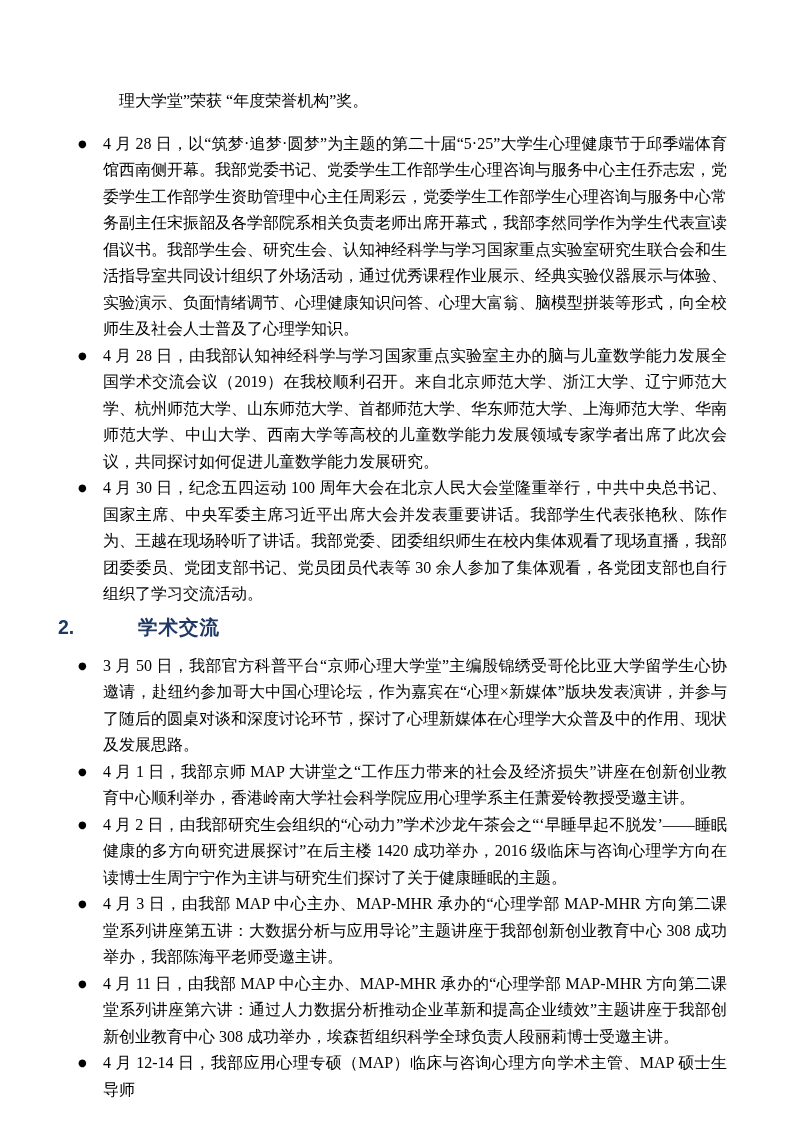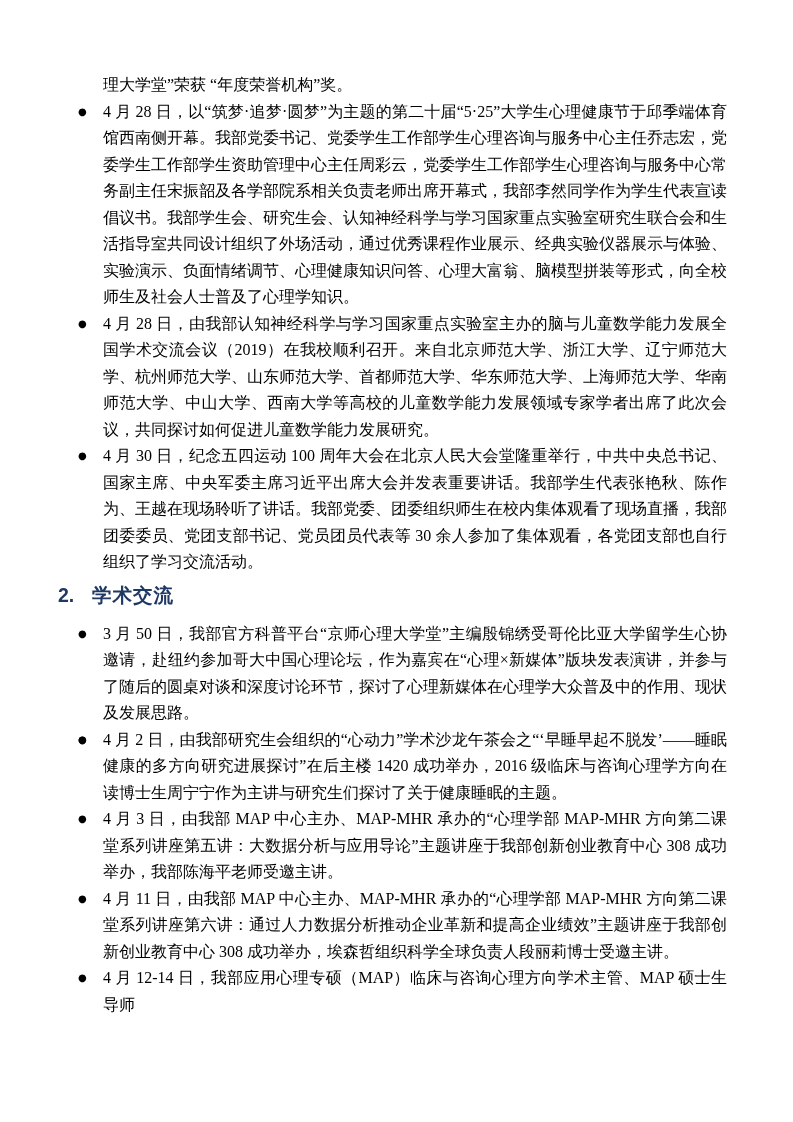--- a/index.html
+++ b/index.html
@@ -14,21 +14,21 @@
     background: #ffffff;
     box-sizing: border-box;
     padding: 72px 66px 0 103px;
     overflow: hidden;
     font-family: "Liberation Serif", "DejaVu Serif", serif;
     font-size: 16px;
     line-height: 26.5px;
     color: #000000;
   }
   .cont {
-    margin: 0;
+    margin: 16px;
     text-align: justify;
   }
   .bullet-list {
     margin: 0;
     padding: 0;
   }
   .li {
     position: relative;
     margin: 0;
     text-align: justify;
@@ -52,20 +52,21 @@
     font-size: 19.5px;
     line-height: 27px;
   }
   .h-num {
     display: inline-block;
     width: 34px;
     flex: 0 0 34px;
   }
   .h-title {
     letter-spacing: 1px;
+    margin-left: 46px;
   }
 </style>
 </head>
 <body>
 
 <div class="page">
 
   <p class="cont">理大学堂”荣获 “年度荣誉机构”奖。</p>
 
   <div class="bullet-list">
@@ -88,20 +89,21 @@
     <span class="h-title">学术交流</span>
   </h2>
 
   <div class="bullet-list">
     <div class="li">
       <span class="marker">●</span>
       <span class="li-text">3 月 50 日，我部官方科普平台“京师心理大学堂”主编殷锦绣受哥伦比亚大学留学生心协邀请，赴纽约参加哥大中国心理论坛，作为嘉宾在“心理×新媒体”版块发表演讲，并参与了随后的圆桌对谈和深度讨论环节，探讨了心理新媒体在心理学大众普及中的作用、现状及发展思路。</span>
     </div>
     <div class="li">
       <span class="marker">●</span>
+      <span class="li-text">4 月 1 日，我部京师 MAP 大讲堂之“工作压力带来的社会及经济损失”讲座在创新创业教育中心顺利举办，香港岭南大学社会科学院应用心理学系主任萧爱铃教授受邀主讲。</span>
     </div>
     <div class="li">
       <span class="marker">●</span>
       <span class="li-text">4 月 2 日，由我部研究生会组织的“心动力”学术沙龙午茶会之“‘早睡早起不脱发’——睡眠健康的多方向研究进展探讨”在后主楼 1420 成功举办，2016 级临床与咨询心理学方向在读博士生周宁宁作为主讲与研究生们探讨了关于健康睡眠的主题。</span>
     </div>
     <div class="li">
       <span class="marker">●</span>
       <span class="li-text">4 月 3 日，由我部 MAP 中心主办、MAP-MHR 承办的“心理学部 MAP-MHR 方向第二课堂系列讲座第五讲：大数据分析与应用导论”主题讲座于我部创新创业教育中心 308 成功举办，我部陈海平老师受邀主讲。</span>
     </div>
     <div class="li">

